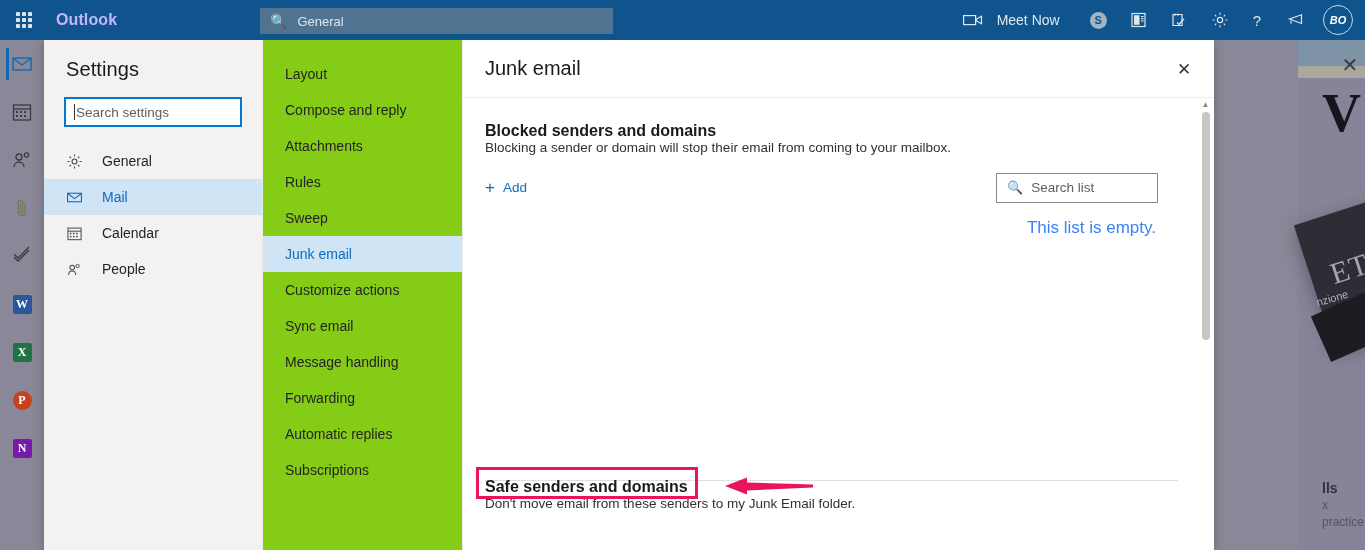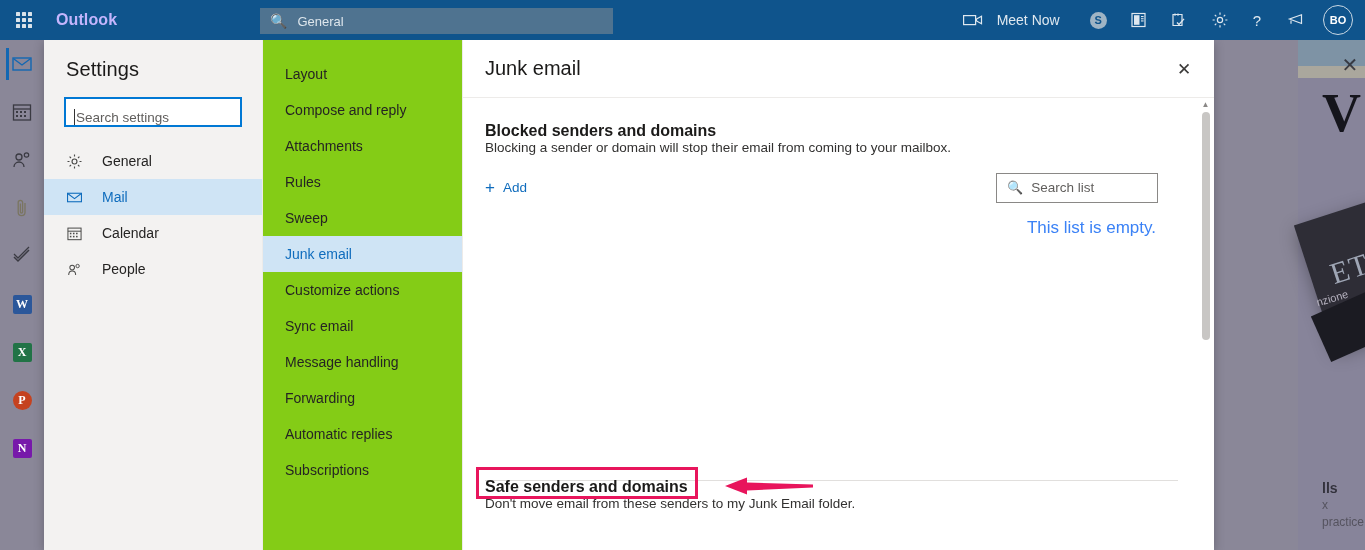--- a/index.html
+++ b/index.html
@@ -91,20 +91,21 @@
   .tr-item {
     height: 40px; display: flex; align-items: center; justify-content: center;
     color: #dfe8ef; padding: 0 12px; font-size: 15px;
   }
   .tr-item.label { font-size: 14px; padding-left: 2px; padding-right: 18px; }
   .avatar {
     width: 30px; height: 30px; border-radius: 50%; border: 1px solid #c9d8e4;
     color: #ffffff; font-size: 11px; font-weight: 700;
     display: flex; align-items: center; justify-content: center;
     margin: 0 12px 0 6px;
+    font-style: italic;
   }
   .skype-badge {
     width: 17px; height: 17px; border-radius: 50%; background: #9fb4c4;
     color: #0f548c; font-size: 11px; font-weight: 700;
     display: flex; align-items: center; justify-content: center;
   }
 
   
   .rail {
     position: absolute; left: 0; top: 40px; width: 44px; height: 510px;
@@ -141,21 +142,21 @@
   .col-settings {
     width: 219px; background: #f3f2f1; padding: 18px 0 0 0;
     border-right: 1px solid #edebe9; flex: 0 0 219px;
   }
   .settings-title {
     font-size: 20px; color: #1b1a19; font-weight: 400;
     padding: 0 0 0 22px; margin-bottom: 16px; letter-spacing: .1px;
   }
   .search-settings {
     margin: 0 20px 0 20px; height: 30px; background: #ffffff;
-    border: 2px solid #0078d4; display: flex; align-items: flex-end;
+    border: 2px solid #0078d4; display: flex; align-items: center;
     padding: 0 8px; position: relative;
   }
   .search-settings .caret {
     width: 1px; height: 16px; background: #333; margin-right: 1px;
   }
   .search-settings .ph { font-size: 13.5px; color: #605e5c; }
   .snav { margin-top: 16px; }
   .snav-item {
     height: 36px; display: flex; align-items: center;
     padding-left: 22px; font-size: 14px; color: #252423; gap: 8px;

